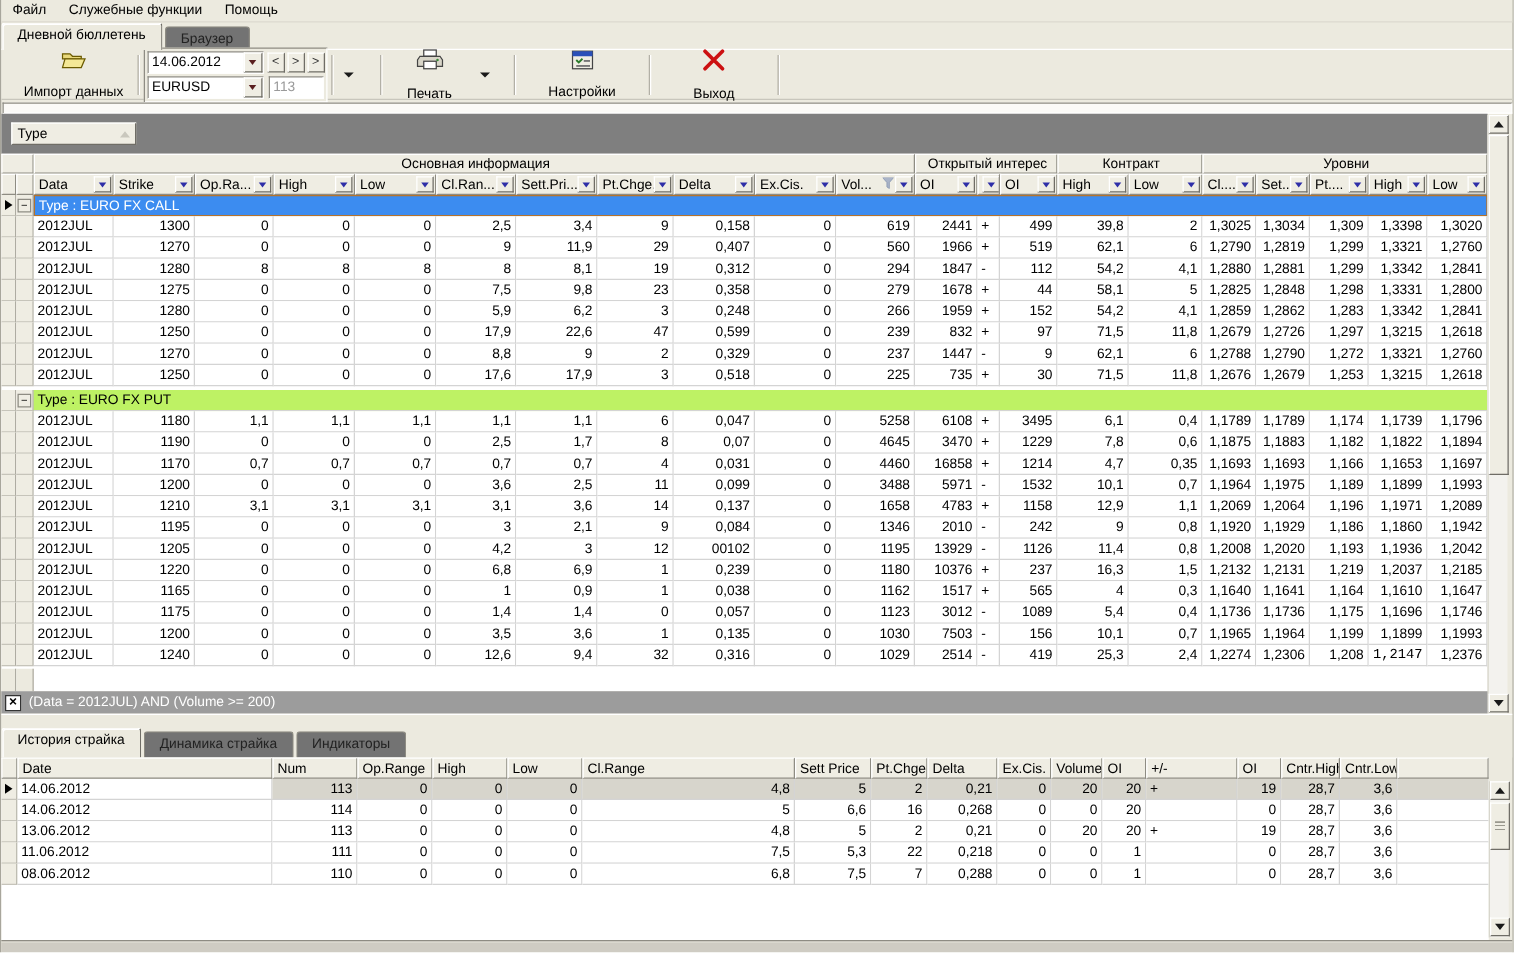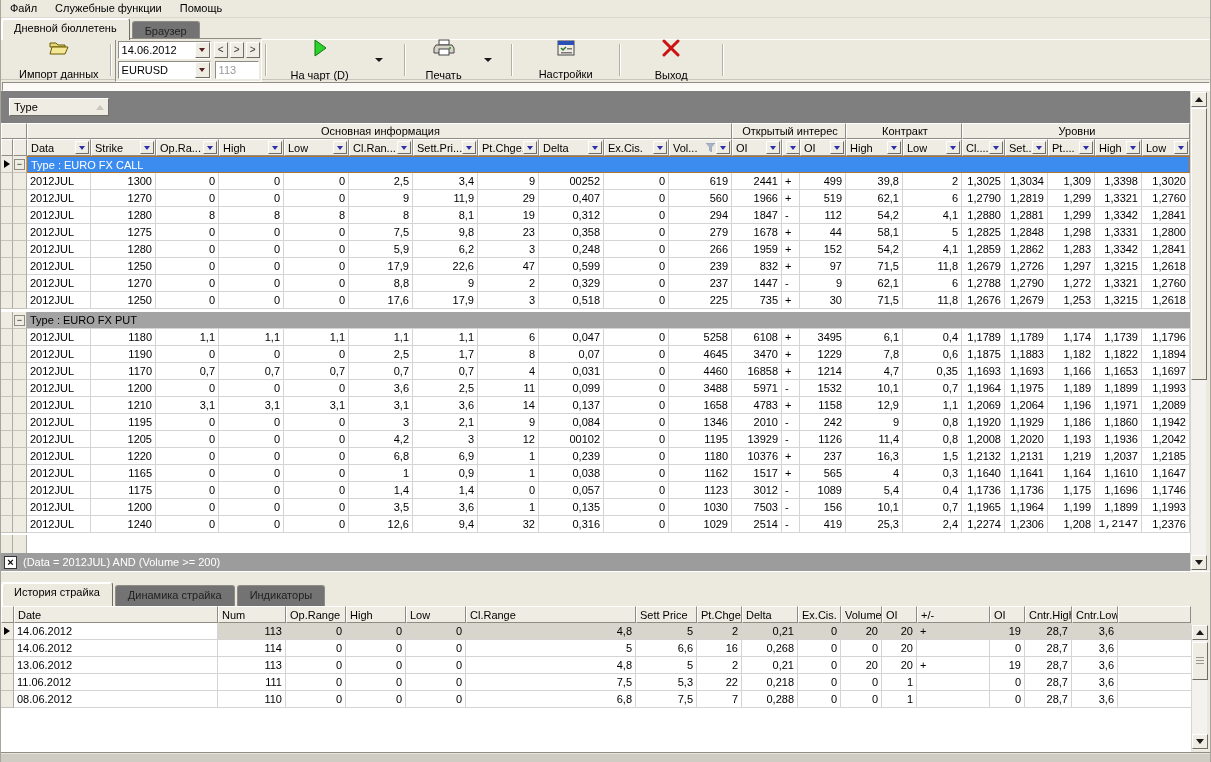--- a/index.html
+++ b/index.html
@@ -55,21 +55,21 @@
   .bandcell { justify-content:center; }
   .hdd { width:14px; height:13px; min-width:14px; background:var(--hdr); border:1px solid; border-color:#fff #6f6d66 #6f6d66 #fff; display:flex; align-items:center; justify-content:center; margin-left:auto; }
   .hdd .t { width:0; height:0; border-left:3px solid transparent; border-right:3px solid transparent; border-top:4px solid #2e2ea8; }
   .hlabel { overflow:hidden; white-space:nowrap; }
   .cell { border-right:1px solid var(--line); border-bottom:1px solid var(--line); padding:2px 3px 0 3px; white-space:nowrap; overflow:hidden; height:17px; background:#fff; }
   .cell.num { text-align:right; }
   .ind { background:var(--hdr); border-right:1px solid #aeaca2; border-bottom:1px solid #c6c4ba; height:17px; display:flex; align-items:center; justify-content:center; }
   .row-arrow { width:0; height:0; border-top:4px solid transparent; border-bottom:4px solid transparent; border-left:6px solid #000; }
   .expbtn { width:11px; height:11px; background:var(--hdr); border:1px solid #8e8c83; font-size:9px; line-height:9px; text-align:center; color:#000; }
   .gl-call { flex:1; background:var(--blue); color:#fff; border:1px solid var(--focus); display:flex; align-items:center; padding-left:3px; height:17px; }
-  .gl-put { flex:1; background:#a3a3a3; color:#000; border-bottom:1px solid var(--line); display:flex; align-items:center; padding-left:3px; height:17px; }
+  .gl-put { flex:1; background:#bef264; color:#000; border-bottom:1px solid var(--line); display:flex; align-items:center; padding-left:3px; height:17px; }
 
   #main-grid { position:absolute; left:0; top:123px; width:1189px; height:430px; background:#fff; overflow:hidden; }
   #history-grid { position:absolute; left:0; top:606px; width:1190px; height:146px; background:#fff; overflow:hidden; }
   .bandbar { height:19px; background:var(--bar); color:#fff; display:flex; align-items:center; justify-content:center; }
 
   
   .filterbar { position:absolute; left:0; top:553px; width:1189px; height:18px; background:var(--bar); color:#fff; display:flex; align-items:center; padding-left:3px; }
   .fcheck { width:13px; height:13px; background:#fff; border:1px solid #333; color:#000; font-size:11px; line-height:11px; text-align:center; font-weight:bold; margin-right:6px; }
 
   .splitter { position:absolute; left:0; top:571px; width:100%; height:9px; background:var(--win); border-top:1px solid #fff; }
@@ -139,28 +139,20 @@
           <span class="cval">EURUSD</span>
           <span class="cdrop">
               <span class="t"></span>
             </span>
         </div>
         <span class="edit">113</span>
       </div>
     </div>
     <div class="tsep"></div>
 
-    <div class="tbtn" style="min-width:100px;">
-      <span class="ticon">
-        <svg width="16" height="18" viewBox="0 0 16 18">
-            <path d="M3 1 L14 9 L3 17 Z" fill="#2fd12f" stroke="#0a7a0a" stroke-width="1"></path>
-          </svg>
-      </span>
-      <span class="tlabel">На чарт (D)</span>
-    </div>
     <div class="ddbtn">
         <span class="tri-down"></span>
       </div>
     <div class="tsep" style="margin-left:16px;"></div>
 
     <div class="tbtn" style="min-width:70px;">
       <span class="ticon">
         <svg width="22" height="18" viewBox="0 0 22 18">
           <rect x="6" y="1" width="10" height="5" fill="#fff" stroke="#444"></rect>
           <path d="M3 6 h16 l2 3 v5 h-20 v-5 z" fill="#d8d5c8" stroke="#444"></path>
@@ -364,21 +356,21 @@
           <div class="ind" style="width: 12px;"></div>
           <div class="ind" style="width: 14px;"></div>
           <div class="cell" style="width: 64px;">2012JUL</div>
           <div class="cell num" style="width: 65px;">1300</div>
           <div class="cell num" style="width: 63px;">0</div>
           <div class="cell num" style="width: 65px;">0</div>
           <div class="cell num" style="width: 65px;">0</div>
           <div class="cell num" style="width: 64px;">2,5</div>
           <div class="cell num" style="width: 65px;">3,4</div>
           <div class="cell num" style="width: 61px;">9</div>
-          <div class="cell num" style="width: 65px;">00252</div>
+          <div class="cell num" style="width: 65px;">0,158</div>
           <div class="cell num" style="width: 65px;">0</div>
           <div class="cell num" style="width: 63px;">619</div>
           <div class="cell num" style="width: 50px;">2441</div>
           <div class="cell" style="width: 18px;">+</div>
           <div class="cell num" style="width: 46px;">499</div>
           <div class="cell num" style="width: 57px;">39,8</div>
           <div class="cell num" style="width: 59px;">2</div>
           <div class="cell num" style="width: 43px;">1,3025</div>
           <div class="cell num" style="width: 43px;">1,3034</div>
           <div class="cell num" style="width: 47px;">1,309</div>

